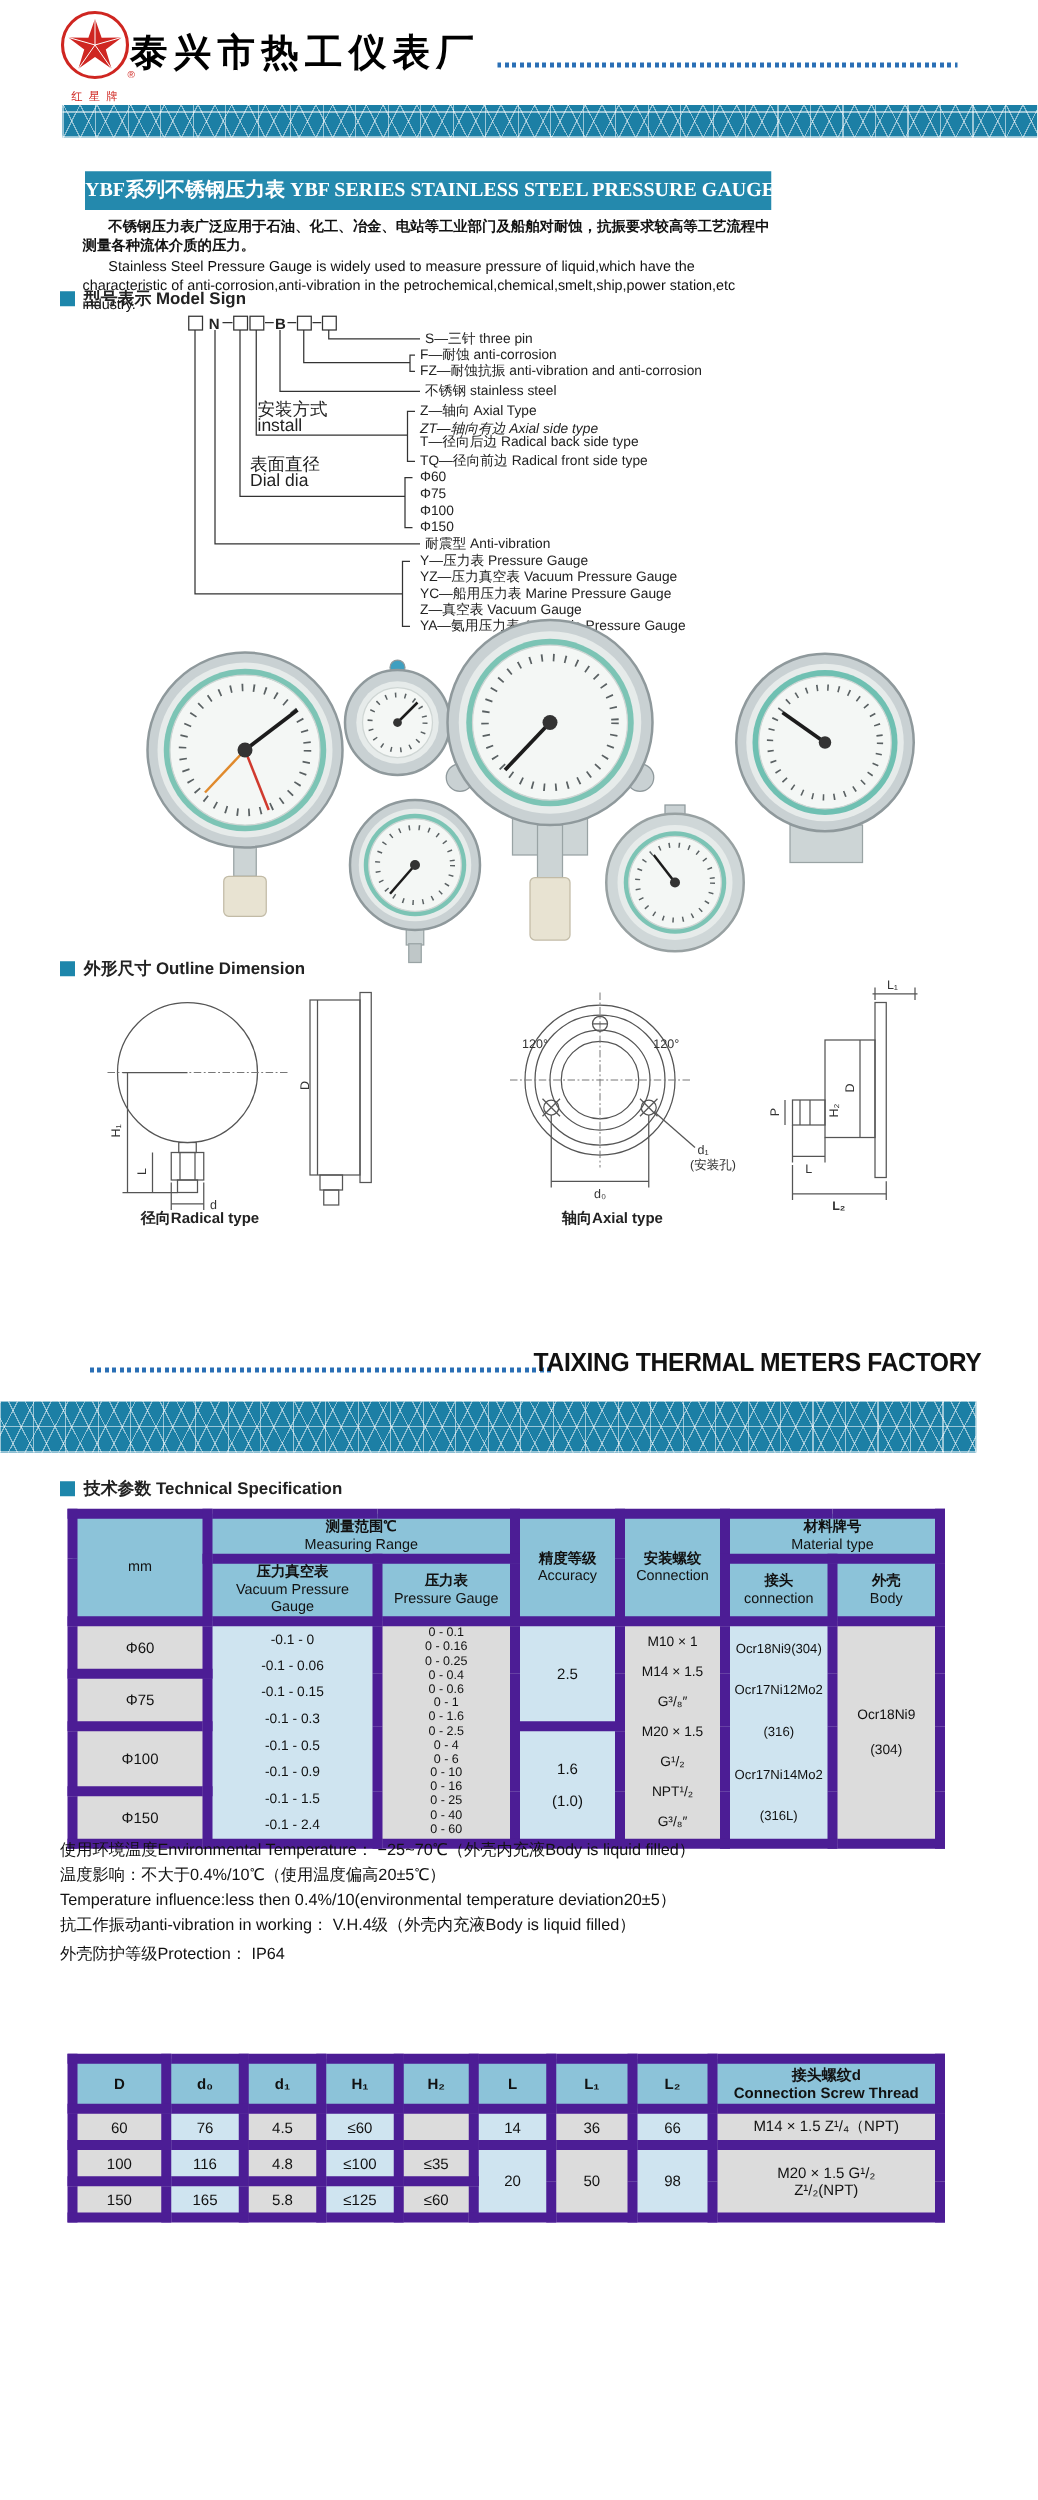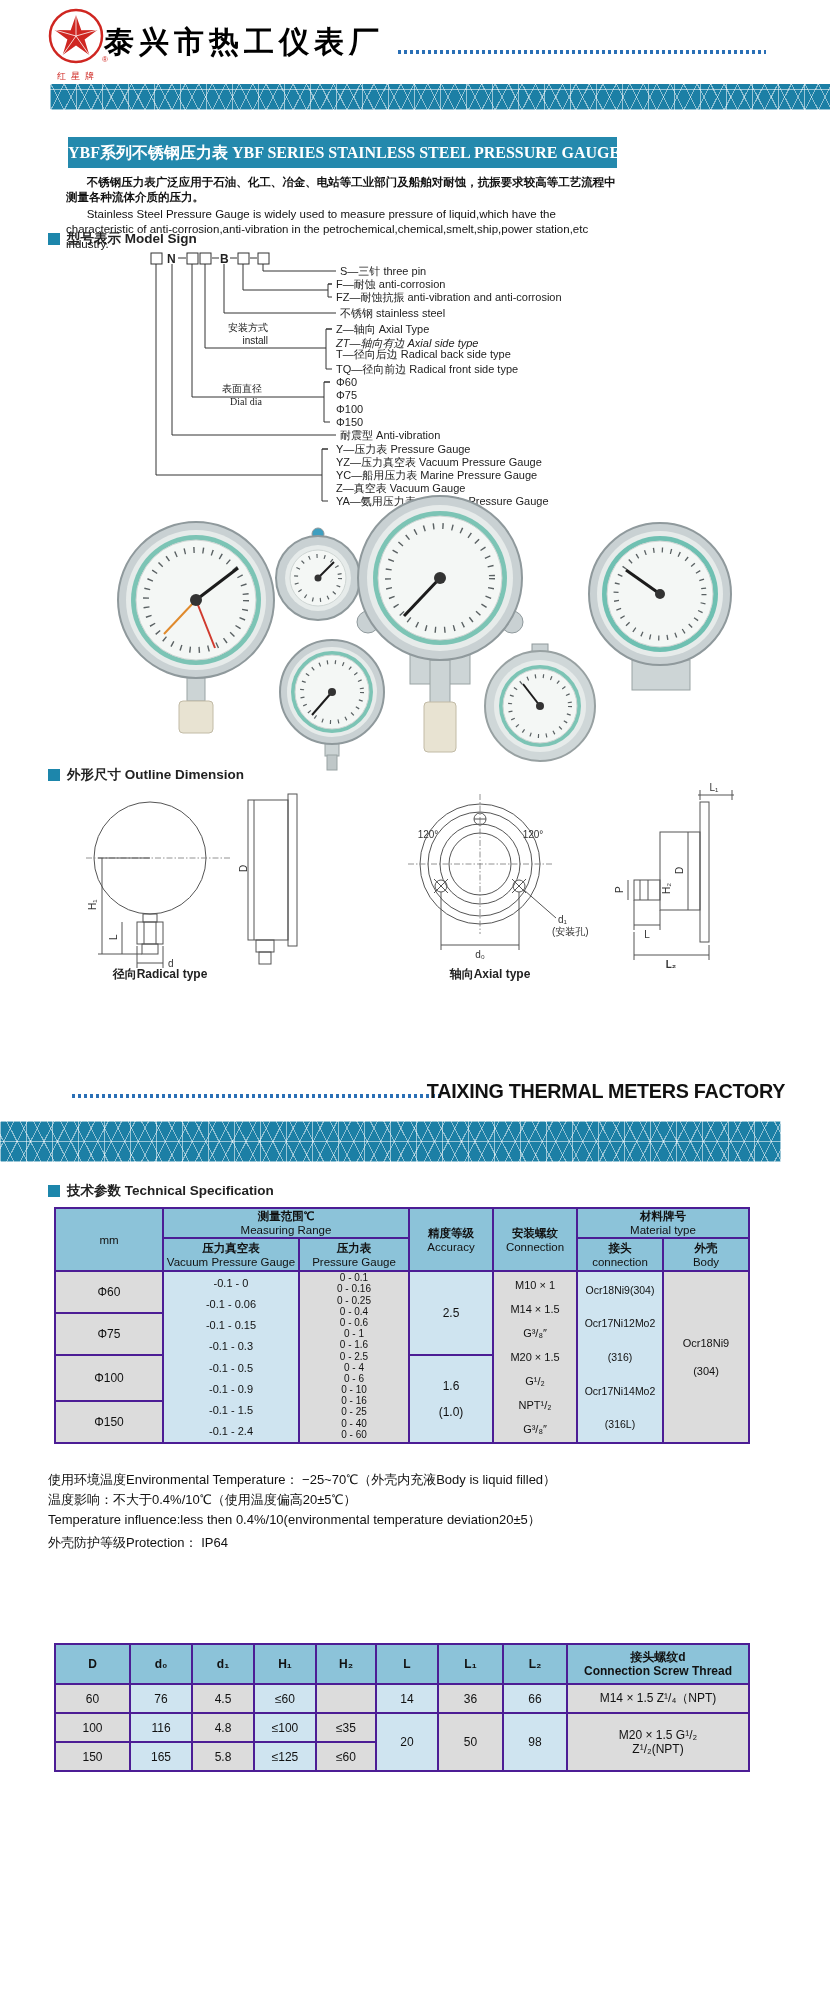--- a/index.html
+++ b/index.html
@@ -16,32 +16,32 @@
     repeating-linear-gradient(90deg,rgba(255,255,255,.55) 0 1px,transparent 1px 26px),
     repeating-linear-gradient(0deg,rgba(255,255,255,.55) 0 1px,transparent 1px 20px);}
   .title-bar{background:#2489ad;color:#fff;text-align:center;
     font-family:"Liberation Serif",serif;font-weight:bold;font-size:16px;line-height:31px;white-space:nowrap;}
   .intro p{margin:0;font-size:11.5px;line-height:15px;text-indent:1.8em;}
   .intro .cn{font-weight:bold;margin-bottom:2px;}
   .sec-head{display:flex;align-items:center;gap:7px;font-size:13.5px;font-weight:bold;color:#222;}
   .sec-head .sq{width:12px;height:12px;background:#1d86ab;flex:0 0 auto;}
   
   .md-label{position:absolute;font-size:11px;line-height:13px;white-space:nowrap;color:#222;}
-  .md-left{position:absolute;font-size:10px;line-height:13px;text-align:right;color:#222;}
+  .md-left{position:absolute;font-size:14px;line-height:13px;text-align:left;color:#222;}
   .code-box{stroke:#333;fill:none;stroke-width:1;}
   .mline{stroke:#333;stroke-width:1;fill:none;}
   .code-letter{font-size:12px;font-weight:bold;fill:#222;}
   
   .oline{stroke:#555;stroke-width:1;fill:none;}
   .ocenter{stroke:#777;stroke-width:.8;fill:none;stroke-dasharray:6 2 1.5 2;}
   .odim{font-size:10px;fill:#333;}
   .ocap{font-size:12px;font-weight:bold;fill:#222;}
   
   table{border-collapse:collapse;table-layout:fixed;}
-  td,th{border:2px solid #4c1d95;padding:0;text-align:center;vertical-align:middle;font-weight:normal;margin-top:32px;}
+  td,th{border:8px solid #4c1d95;padding:0;text-align:center;vertical-align:middle;font-weight:normal;margin-top:32px;}
   .hd{background:#8cc3d9;font-size:11.5px;line-height:14px;}
   .hd .cn{font-weight:bold;}
   .cg{background:#dcdcdc;}
   .cb{background:#cfe4f0;}
   .mmcell{font-size:12px;}
   .stack{display:flex;flex-direction:column;justify-content:space-around;height:100%;}
   .press div{font-size:10px;line-height:10.8px;}
   .v11 div{font-size:11px;}
   .notes p{margin:0;font-size:13px;line-height:20px;color:#111;}
   .dim-tbl th{font-size:12px;font-weight:bold;}
@@ -123,21 +123,21 @@
     <div class="md-label" style="left:196px;top:193px;">Y—压力表 Pressure Gauge</div>
     <div class="md-label" style="left:196px;top:206px;">YZ—压力真空表 Vacuum Pressure Gauge</div>
     <div class="md-label" style="left:196px;top:219px;">YC—船用压力表 Marine Pressure Gauge</div>
     <div class="md-label" style="left:196px;top:232px;">Z—真空表 Vacuum Gauge</div>
     <div class="md-label" style="left:196px;top:245px;">YA—氨用压力表 Ammonia Pressure Gauge</div>
 
     <div class="md-left" style="left:66px;top:71px;width:62px;">
       <div>安装方式</div>
         <div>install</div>
     </div>
-    <div class="md-left" style="left:60px;top:132px;width:62px;font-family:Liberation Serif, serif;">
+    <div class="md-left" style="left:60px;top:115px;width:62px;">
       <div>表面直径</div>
         <div>Dial dia</div>
     </div>
   </div>
 
   <div>
 
     <svg class="abs" style="left:108px;top:515px;" width="175" height="242" viewBox="0 0 175 242">
       <rect x="79" y="160" width="18" height="26" fill="#ccd4d5" stroke="#99a3a4"></rect>
       <rect x="71" y="186" width="34" height="32" rx="4" fill="#e8e3d2" stroke="#c2bba6"></rect>
@@ -427,20 +427,21 @@
     <tr style="height:42px;">
       <td class="cg mmcell">Φ150</td>
     </tr>
   </tbody>
     </table>
 
   <div class="abs notes" style="left:48px;top:1470px;width:745px;">
     <p>使用环境温度Environmental Temperature： −25~70℃（外壳内充液Body is liquid filled）</p>
     <p>温度影响：不大于0.4%/10℃（使用温度偏高20±5℃）</p>
     <p>Temperature influence:less then 0.4%/10(environmental temperature deviation20±5）</p>
+    <p>抗工作振动anti-vibration in working： V.H.4级（外壳内充液Body is liquid filled）</p>
     <p style="margin-top:3px;">外壳防护等级Protection： IP64</p>
   </div>
 
   <table class="abs dim-tbl" style="left:54px;top:1643px;width:694px;">
     <colgroup>
         <col style="width:75px">
         <col style="width:62px">
         <col style="width:62px">
         <col style="width:62px">
         <col style="width:60px">

